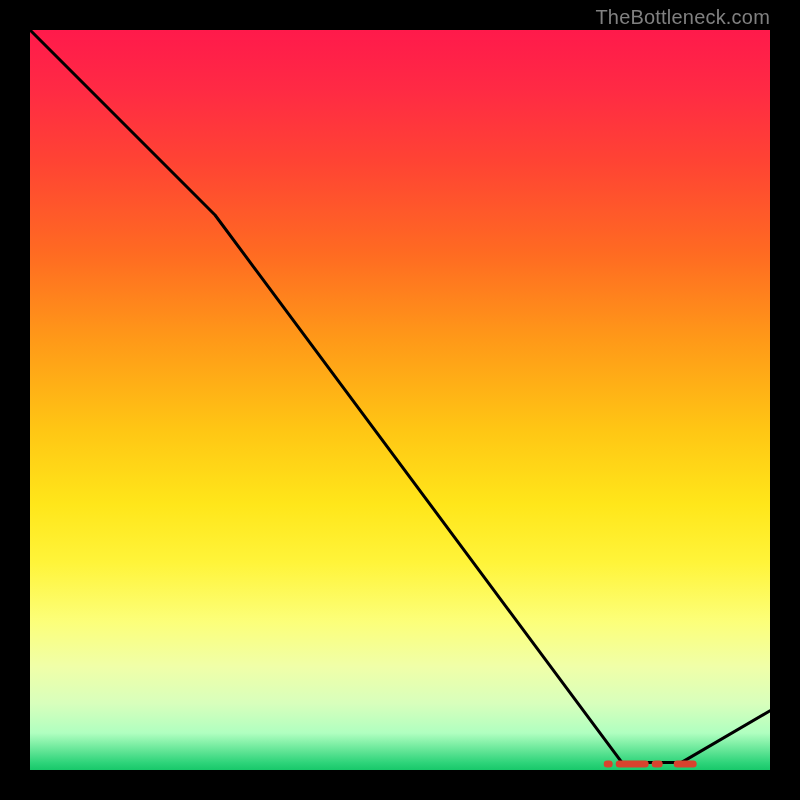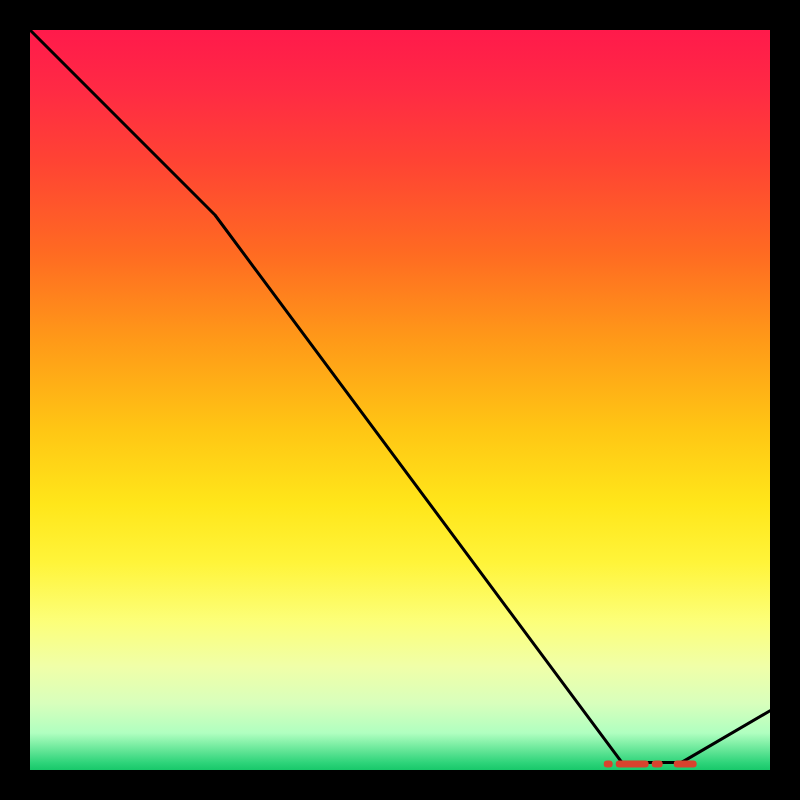--- a/index.html
+++ b/index.html
@@ -57,19 +57,20 @@
     top: 0;
     left: 0;
     width: 740px;
     height: 740px;
   }
 </style>
 </head>
 <body>
 
 <div class="frame">
+  <div class="credit">TheBottleneck.com</div>
   <div class="plot-area">
     <svg class="curve" viewBox="0 0 740 740" preserveAspectRatio="none">
       <path d="M0.0 0.0 L185.0 185.0 L592.0 732.6 L651.2 732.6 L740.0 680.8" fill="none" stroke="#000000" stroke-width="3" stroke-linejoin="round" stroke-linecap="round"></path>
       <path d="M577.2 734.1 L666.0 734.1" fill="none" stroke="#d8432e" stroke-width="7" stroke-linecap="round" stroke-dasharray="2 10 26 10 4 18 4"></path>
     </svg>
   </div>
 </div>
 
 </body></html>

